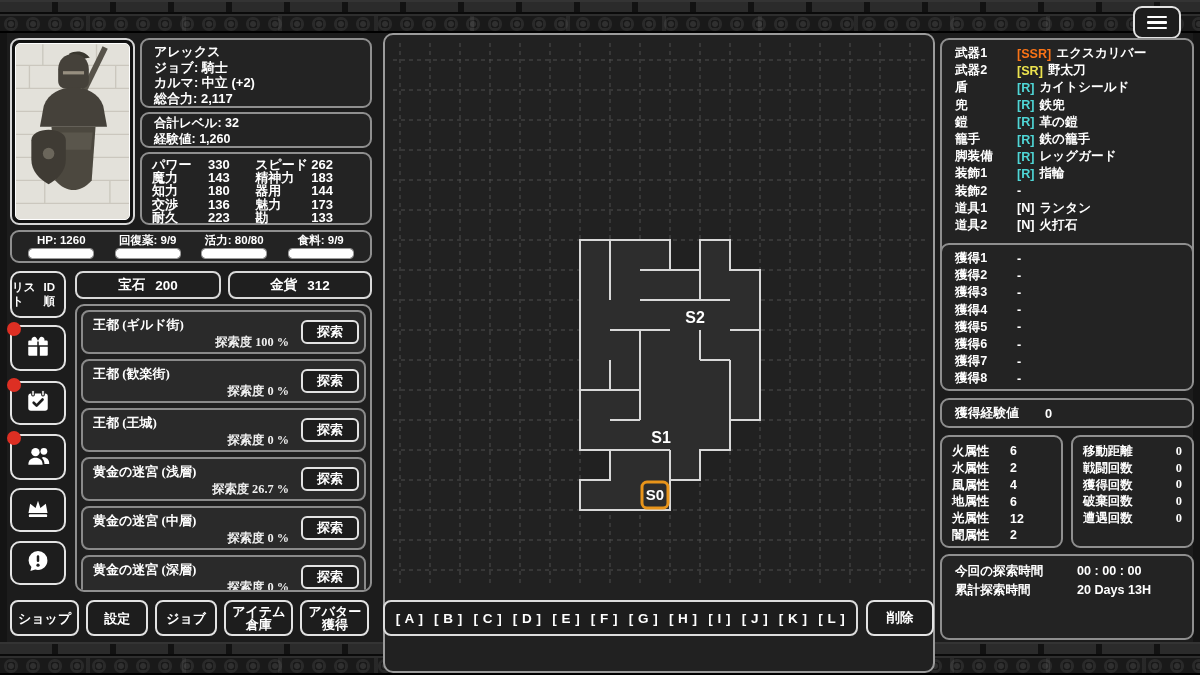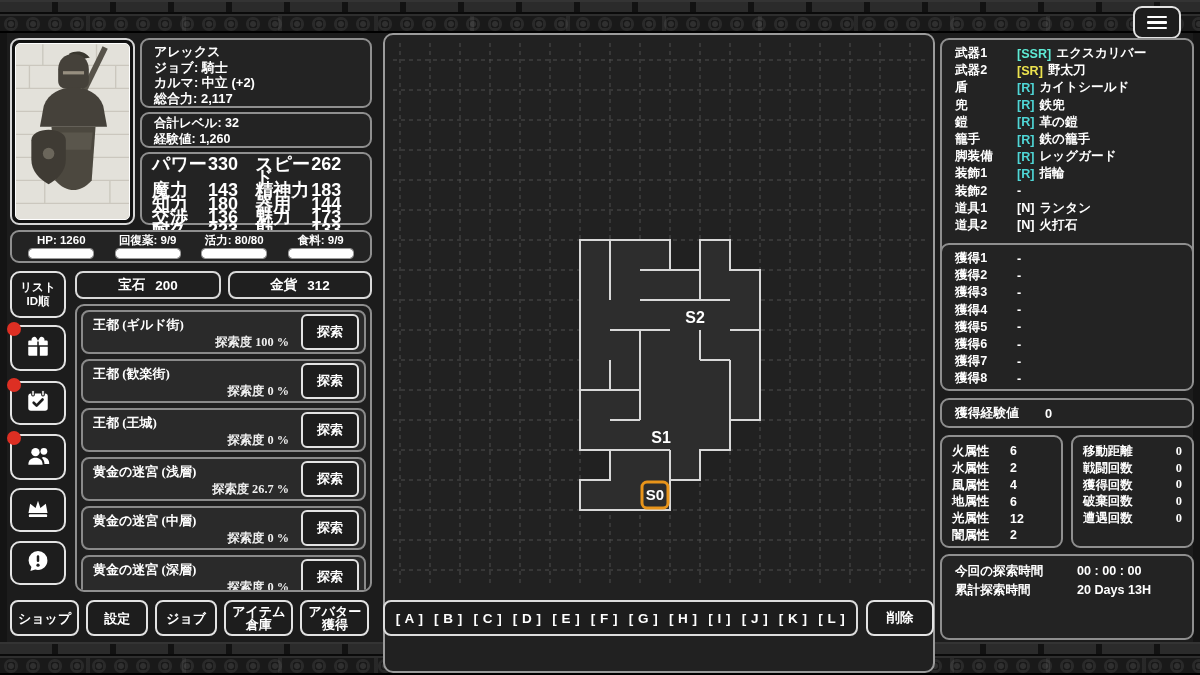--- a/index.html
+++ b/index.html
@@ -30,39 +30,39 @@
   .menu-btn span{display:block;width:20px;height:2.5px;background:#fff;border-radius:1px;}
   
   .portrait{left:10px;top:38px;width:125px;height:187px;border-color:#d5d5d5;padding:3px;background:#111;}
   .portrait-inner{width:100%;height:100%;border:1.5px solid #fff;border-radius:5px;overflow:hidden;box-sizing:border-box;background:#e3e1da;}
   .charinfo{left:140px;top:38px;width:232px;height:70px;padding:4px 12px;}
   .charinfo div{font-size:13px;line-height:15.6px;}
   .levelbox{left:140px;top:112px;width:232px;height:36px;padding:2px 12px;}
   .levelbox div{font-size:12.5px;line-height:15.5px;}
   .statsbox{left:140px;top:152px;width:232px;height:73px;padding:4px 10px;
             display:grid;grid-template-columns:1fr 1.1fr;column-gap:8px;align-content:space-between;}
-  .stat{display:flex;font-size:18px;line-height:13.2px;}
+  .stat{display:flex;font-size:13px;line-height:13.2px;}
   .stat .sl{width:56px;}
   .stat .sv{flex:1;}
   .resources{left:10px;top:230px;width:362px;height:33px;padding:2px 6px;display:flex;}
   .res-col{flex:1;display:flex;flex-direction:column;align-items:center;justify-content:center;}
   .res-label{font-size:11.5px;line-height:13px;}
   .res-bar{width:74%;height:9px;background:#101010;border:1px solid #9a9a9a;border-radius:4px;margin-top:1px;overflow:hidden;}
   .res-fill{height:100%;background:#fff;border-radius:3px;}
-  .listsort{position:absolute;left:10px;top:271px;width:56px;height:47px;border-radius:10px;flex-direction:column;font-size:11.5px;line-height:13.5px;}
+  .listsort{position:absolute;left:10px;top:271px;width:56px;height:47px;border-radius:10px;font-size:11.5px;line-height:13.5px;}
   .currency{position:absolute;height:28px;top:271px;background:#1f1f1f;border:2px solid #d9d9d9;border-radius:8px;
             box-sizing:border-box;display:flex;align-items:center;justify-content:center;gap:10px;font-size:13.5px;}
   .gem{left:75px;width:146px;border-radius:8px;} .gold{left:228px;width:144px;}
   .locations{left:75px;top:304px;width:297px;height:288px;background:#1f1f1f;padding:4px;overflow:hidden;}
   .loc-item{height:44px;margin-bottom:5px;border:2px solid #8a8a8a;border-radius:8px;background:#2a2a2a;
             display:flex;align-items:center;padding:0 5px 0 10px;box-sizing:border-box;}
   .loc-left{flex:1;height:100%;display:flex;flex-direction:column;justify-content:space-between;padding:4px 0 3px;box-sizing:border-box;font-family:Liberation Serif, serif;}
   .loc-name{font-size:13px;}
   .loc-prog{font-size:12.3px;align-self:flex-end;margin-right:12px;color:#f0f0f0;}
-  .explore-btn{width:58px;height:36px;border-radius:6px;font-size:13px;flex:0 0 auto;}
+  .explore-btn{width:58px;height:24px;border-radius:6px;font-size:13px;flex:0 0 auto;}
   .sbtn{position:absolute;left:10px;width:56px;border-radius:10px;}
   .sbtn[data-badge="true"]::after{content:"";position:absolute;top:-5px;left:-5px;width:14px;height:14px;border-radius:50%;background:#dd2f23;}
   .footerbar{position:absolute;left:10px;top:600px;width:366px;height:36px;display:flex;gap:7px;}
   .fbtn{height:36px;flex:0 0 auto;min-width:62px;padding:0 6px;flex-direction:column;line-height:13px;font-size:13px;}
   .fbtn span{display:block;}
   .fbtn span:empty{display:none;}
   
   .map-panel{left:383px;top:33px;width:552px;height:640px;background:#212121;border-color:#9b9b9b;border-radius:10px;overflow:hidden;}
   .map-panel svg{display:block;}
   svg text{font-family:"Liberation Sans","DejaVu Sans",sans-serif;}
@@ -70,21 +70,21 @@
              border-radius:8px;box-sizing:border-box;display:flex;align-items:center;justify-content:space-evenly;}
   .letter{font-size:13.5px;letter-spacing:0.5px;cursor:pointer;}
   .delete-btn{position:absolute;left:866px;top:600px;width:68px;height:36px;font-size:13.5px;}
   
   .equip{left:940px;top:38px;width:254px;height:244px;padding:5px 0;}
   .kv{display:flex;align-items:center;padding:0 13px;font-size:12.6px;}
   .eq-row{height:17.2px;}
   .eq-slot{width:62px;flex:0 0 auto;}
   .eq-rar{margin-right:5px;}
   .eq-rar:empty{margin-right:0;}
-  .eq-rar[data-rarity="SSR"]{color:#5eead4;}
+  .eq-rar[data-rarity="SSR"]{color:#f97316;}
   .eq-rar[data-rarity="SR"]{color:#ece34f;}
   .eq-rar[data-rarity="R"]{color:#4fd6d6;}
   .acq{left:940px;top:243px;width:254px;height:148px;padding:5px 0;}
   .acq-row{height:17.2px;}
   .acq-label{width:62px;flex:0 0 auto;}
   .acqexp{left:940px;top:398px;width:254px;height:30px;display:flex;align-items:center;padding:0 13px;font-size:12.8px;}
   .acqexp .v{margin-left:26px;}
   .elements{left:940px;top:435px;width:123px;height:113px;padding:6px 0;}
   .el-row{height:16.8px;padding:0 10px;font-size:12.4px;}
   .el-label{width:58px;flex:0 0 auto;}

